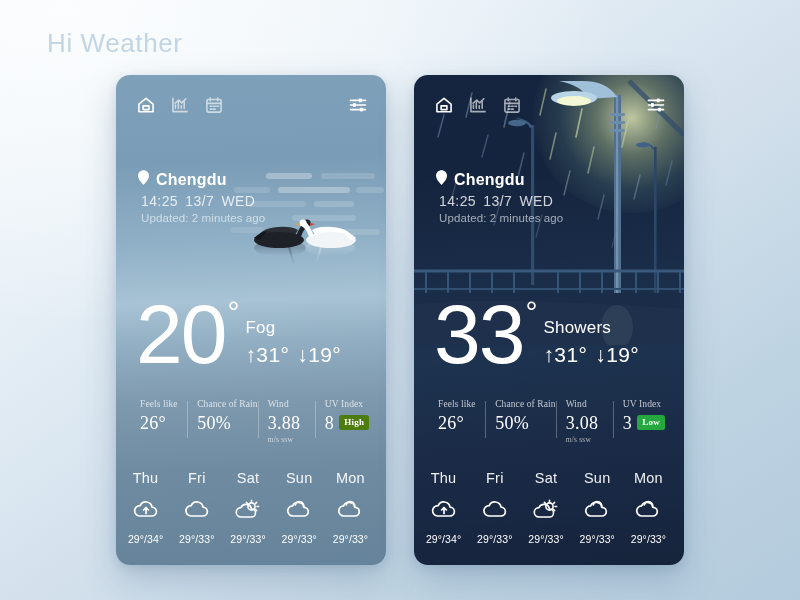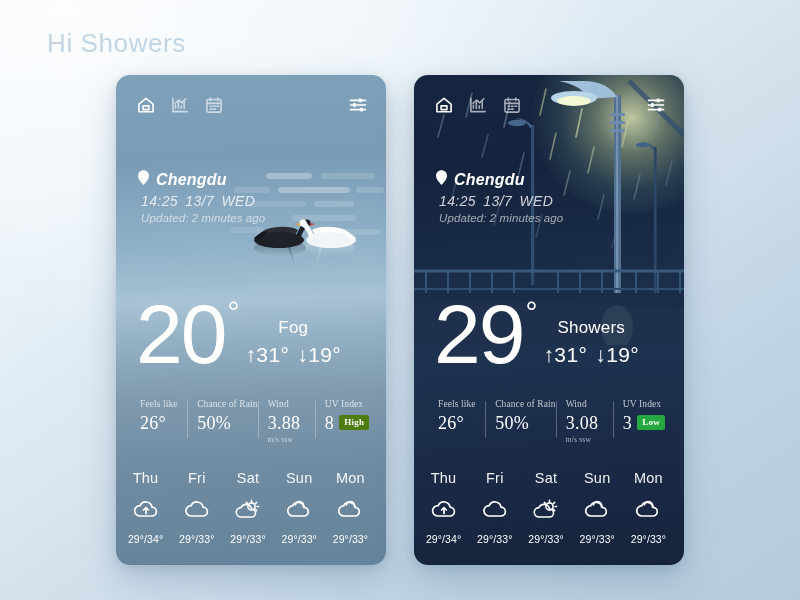--- a/index.html
+++ b/index.html
@@ -58,21 +58,21 @@
   
   .topbar {
     position: relative; display: flex; align-items: center;
     padding: 20px 18px 0 20px; gap: 14px; z-index: 5;
   }
   .topbar .spacer { flex: 1; }
   .nav-icon { width: 20px; height: 20px; display: block; cursor: pointer; }
   .nav-icon.dim { opacity: 0.62; }
 
   
-  .loc-block { position: relative; padding: 55px 0 0 22px; z-index: 5; font-style: italic; }
+  .loc-block { position: relative; padding: 55px 0 0 22px; z-index: 5; }
   .loc-line { display: flex; align-items: center; gap: 7px; }
   .loc-name { font-size: 16px; font-weight: 700; color: #ffffff; letter-spacing: 0.2px; }
   .loc-time {
     margin: 4px 0 0 3px; font-size: 14px; color: rgba(255,255,255,0.80);
     letter-spacing: 0.4px; word-spacing: 3px;
   }
   .loc-updated {
     margin: 3px 0 0 3px; font-size: 11.5px; color: rgba(255,255,255,0.60);
     letter-spacing: 0.1px;
   }
@@ -83,21 +83,21 @@
     padding: 0 0 0 20px; display: flex; align-items: flex-start;
   }
   .big-temp {
     font-size: 84px; line-height: 0.96; font-weight: 300;
     color: #ffffff; letter-spacing: -2px; position: relative;
   }
   .big-temp .deg-sup {
     font-size: 30px; font-weight: 300; vertical-align: top;
     position: relative; top: 4px; left: 2px;
   }
-  .cond-block { padding: 24px 0 0 10px; text-align: center; }
+  .cond-block { padding: 24px 0 0 10px; }
   .cond-name { font-size: 17px; color: #ffffff; font-weight: 400; letter-spacing: 0.2px; }
   .hilo { margin-top: 5px; font-size: 21px; color: #ffffff; letter-spacing: 0.4px; }
   .hilo .sep { display: inline-block; width: 8px; }
 
   
   .stats {
     position: relative; z-index: 5; display: flex; margin: 22px 14px 0 14px;
     padding-top: 2px;
     font-family: Liberation Serif, serif;
   }
@@ -124,21 +124,21 @@
     padding-bottom: 20px;
   }
   .fc-day { flex: 1; text-align: center; cursor: pointer; }
   .fc-name { font-size: 14.5px; color: rgba(255,255,255,0.93); letter-spacing: 0.2px; }
   .fc-icon { margin: 12px auto 0 auto; width: 28px; height: 24px; }
   .fc-temps { margin-top: 11px; font-size: 10.5px; color: #ffffff; letter-spacing: 0.1px; }
 </style>
 </head>
 <body>
 
-<div class="app-title">Hi Showers</div>
+<div class="app-title">Hi Weather</div>
 
 <div class="card" id="card-day">
   <div class="scene-day">
 
     <div class="mist" style="left:150px;top:98px;width:46px;height:6px;"></div>
     <div class="mist" style="left:205px;top:98px;width:54px;height:6px;opacity:.5;"></div>
     <div class="mist" style="left:118px;top:112px;width:36px;height:6px;opacity:.45;"></div>
     <div class="mist" style="left:162px;top:112px;width:72px;height:6px;"></div>
     <div class="mist" style="left:240px;top:112px;width:28px;height:6px;opacity:.5;"></div>
     <div class="mist" style="left:132px;top:126px;width:58px;height:6px;opacity:.42;"></div>
@@ -432,21 +432,21 @@
           </svg>
         </span>
         <span class="loc-name">Chengdu</span>
       </div>
       <div class="loc-time">14:25  13/7  WED</div>
       <div class="loc-updated">Updated: 2 minutes ago</div>
     </div>
 
     <div class="temp-block">
       <div class="big-temp">
-        <span>29</span><span class="deg-sup">°</span>
+        <span>33</span><span class="deg-sup">°</span>
       </div>
       <div class="cond-block">
         <div class="cond-name">Showers</div>
         <div class="hilo">
           <span>↑31°</span><span class="sep"></span><span>↓19°</span>
         </div>
       </div>
     </div>
 
     <div class="stats">

